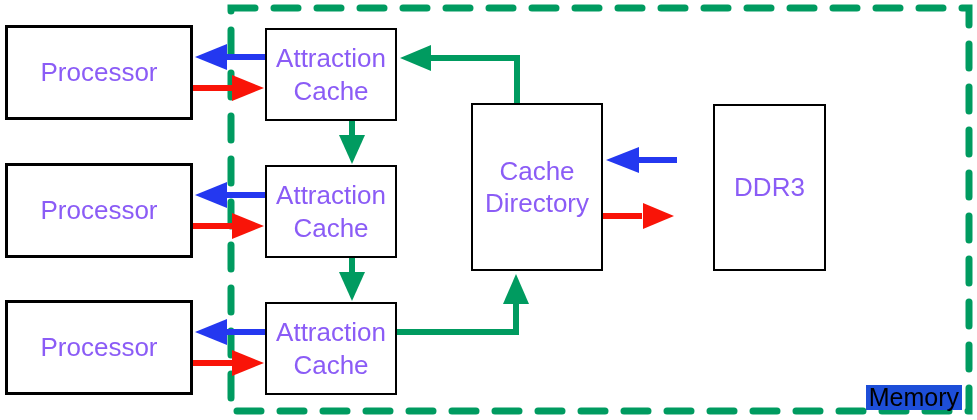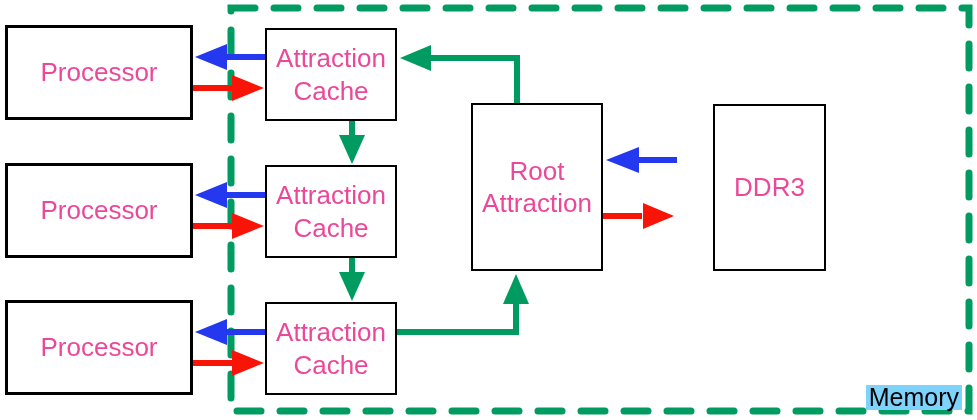--- a/index.html
+++ b/index.html
@@ -20,42 +20,42 @@
     position: absolute;
     box-sizing: border-box;
     background: #ffffff;
     border: 2px solid #000000;
     display: flex;
     align-items: center;
     justify-content: center;
     text-align: center;
     font-size: 26px;
     line-height: 1.25;
-    color: #ec4899;
+    color: #8b5cf6;
   }
   .box.proc { border-width: 3px; }
   .box .lbl { padding: 0 4px; }
 
   .proc1 { left: 5px;   top: 25px;  width: 188px; height: 95px;  }
   .proc2 { left: 5px;   top: 163px; width: 188px; height: 95px;  }
   .proc3 { left: 5px;   top: 300px; width: 188px; height: 95px;  }
   .cache1{ left: 265px; top: 28px;  width: 132px; height: 93px;  }
   .cache2{ left: 265px; top: 165px; width: 132px; height: 93px;  }
   .cache3{ left: 265px; top: 302px; width: 132px; height: 93px;  }
   .root  { left: 471px; top: 103px; width: 132px; height: 168px; }
   .ddr3  { left: 713px; top: 104px; width: 113px;  height: 167px; }
   .ram   { left: 822px; top: 104px; width: 93px;  height: 167px; }
 
   #memory-label {
     position: absolute;
     top: 385px;
     right: 15px;
     font-size: 25px;
     color: #000000;
-    background: #7dd3fc;
+    background: #1d4ed8;
     padding: 0 3px;
     line-height: 1.0;
   }
 </style>
 </head>
 <body>
 
 <div id="stage">
 
   <svg id="wires" viewBox="0 0 977 420" xmlns="http://www.w3.org/2000/svg">
@@ -143,20 +143,20 @@
     <span class="lbl">Attraction Cache</span>
   </div>
   <div class="box cache2">
     <span class="lbl">Attraction Cache</span>
   </div>
   <div class="box cache3">
     <span class="lbl">Attraction Cache</span>
   </div>
 
   <div class="box root">
-    <span class="lbl">Root Attraction</span>
+    <span class="lbl">Cache Directory</span>
   </div>
   <div class="box ddr3">
     <span class="lbl">DDR3</span>
   </div>
 
   <div id="memory-label">Memory</div>
 </div>
 
 </body></html>

